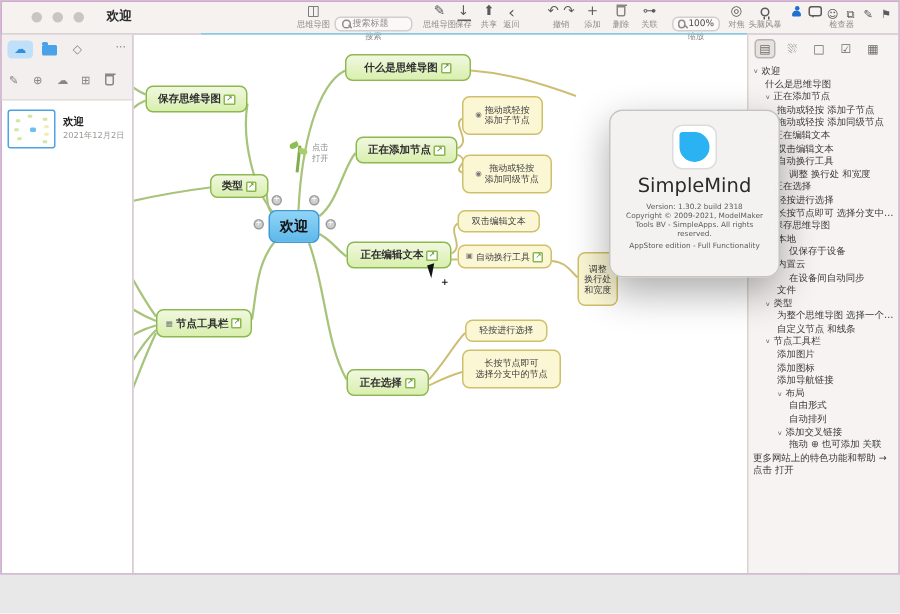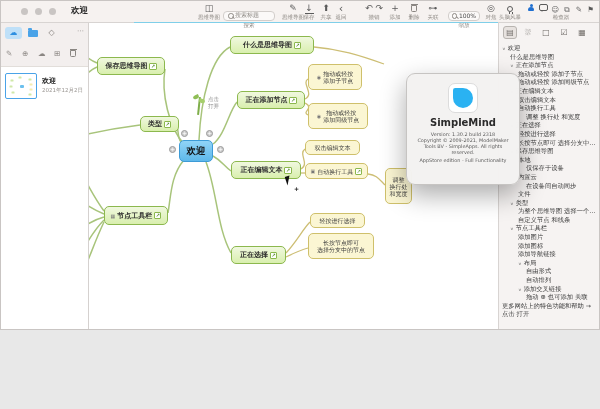--- a/index.html
+++ b/index.html
@@ -1,17 +1,17 @@
 <!DOCTYPE html>
 <html><head>
 <meta charset="utf-8">
 <style>
   html,body{margin:0;padding:0;background:#e8e8e8;}
   *{box-sizing:border-box;font-family:"DejaVu Sans","Liberation Sans",sans-serif;}
-  #win{position:relative;width:600px;height:330px;background:#d946ef;overflow:hidden;border:1px solid #c9c5c3;}
+  #win{position:relative;width:600px;height:383px;background:#d946ef;overflow:hidden;border:1px solid #c9c5c3;}
   
   #titlebar{position:absolute;left:0;top:0;width:600px;height:22px;background:#f6f2f0;border-bottom:1px solid #d8d4d2;z-index:5;}
   .tl{position:absolute;top:7px;width:7px;height:7px;border-radius:50%;background:#c9c5c3;}
   #wtitle{position:absolute;left:70px;top:4px;font-size:8.5px;font-weight:bold;color:#2b2b2b;}
   .tb{position:absolute;top:2px;text-align:center;}
   .tbi{display:block;height:11px;line-height:11px;font-size:9px;color:#5a5a5a;}
   .tbl{display:block;font-size:5.5px;line-height:6px;color:#8f8b86;white-space:nowrap;}
   .pill{display:inline-flex;align-items:center;gap:2px;height:10px;padding:0 4px;border:1px solid #d2cecb;border-radius:4px;background:#fbf9f8;font-size:6px;color:#8f8b86;}
   .mag{position:relative;width:5px;height:5px;flex:0 0 5px;}
   .mag:before{content:"";position:absolute;left:0;top:0;width:3.5px;height:3.5px;border:1px solid #8f8b86;border-radius:50%;}
@@ -66,21 +66,21 @@
   .tab{width:14px;height:13px;text-align:center;line-height:13px;font-size:8px;color:#6e6a66;border-radius:3px;}
   .tab.sel{background:#e7e2df;border:1px solid #b8b4b0;line-height:11px;}
   #outline-rows{position:absolute;left:0;top:21px;width:100%;}
   .orow{height:8.6px;line-height:8.6px;font-size:6.3px;color:#3a3a3a;white-space:nowrap;overflow:hidden;}
   .lvl0{padding-left:3px;} .lvl1{padding-left:11px;} .lvl2{padding-left:19px;} .lvl3{padding-left:27px;}
   .chev{display:inline-block;margin-right:2px;font-size:5px;color:#777;transform:scaleY(.8);}
   
   #dialog{position:absolute;left:405px;top:72px;width:114px;height:112px;background:rgba(243,242,241,.98);border:0.5px solid #c6c4c2;border-radius:9px;box-shadow:0 10px 26px rgba(0,0,0,.33);z-index:10;text-align:center;}
   #dlogo{position:relative;width:30px;height:30px;margin:9px auto 4px;background:#fff;border:1px solid #dcdcdc;border-radius:7px;}
   #dlogo .drop{position:absolute;left:4px;top:4px;width:20px;height:20px;background:#2ab2f2;border-radius:12% 55% 55% 55%;}
-  #dname{font-size:10px;font-weight:bold;color:#2b2b2b;}
+  #dname{font-size:13px;font-weight:normal;color:#2b2b2b;}
   .dline{font-size:4.9px;line-height:6px;color:#5c5c5c;}
   #dver{margin-top:3px;}
   #dedition{margin-top:2px;}
   #dok{position:absolute;left:9px;right:9px;bottom:7px;height:13px;border-radius:4px;background:#1479f3;color:#fff;font-size:6.5px;line-height:13px;}
   
   #wm{position:absolute;left:428px;top:381px;width:150px;height:24px;z-index:12;filter:blur(2px);opacity:.75;}
   #wm .b1{position:absolute;left:0;top:4px;width:140px;height:16px;background:linear-gradient(90deg,rgba(220,220,220,.7),rgba(235,238,242,.9) 30%,rgba(228,232,236,.7) 75%,rgba(240,240,240,0));border-radius:8px;}
   #wm .b2{position:absolute;left:26px;top:6px;width:13px;height:13px;background:rgba(160,195,235,.75);border-radius:2px;}
 </style>
 </head>

